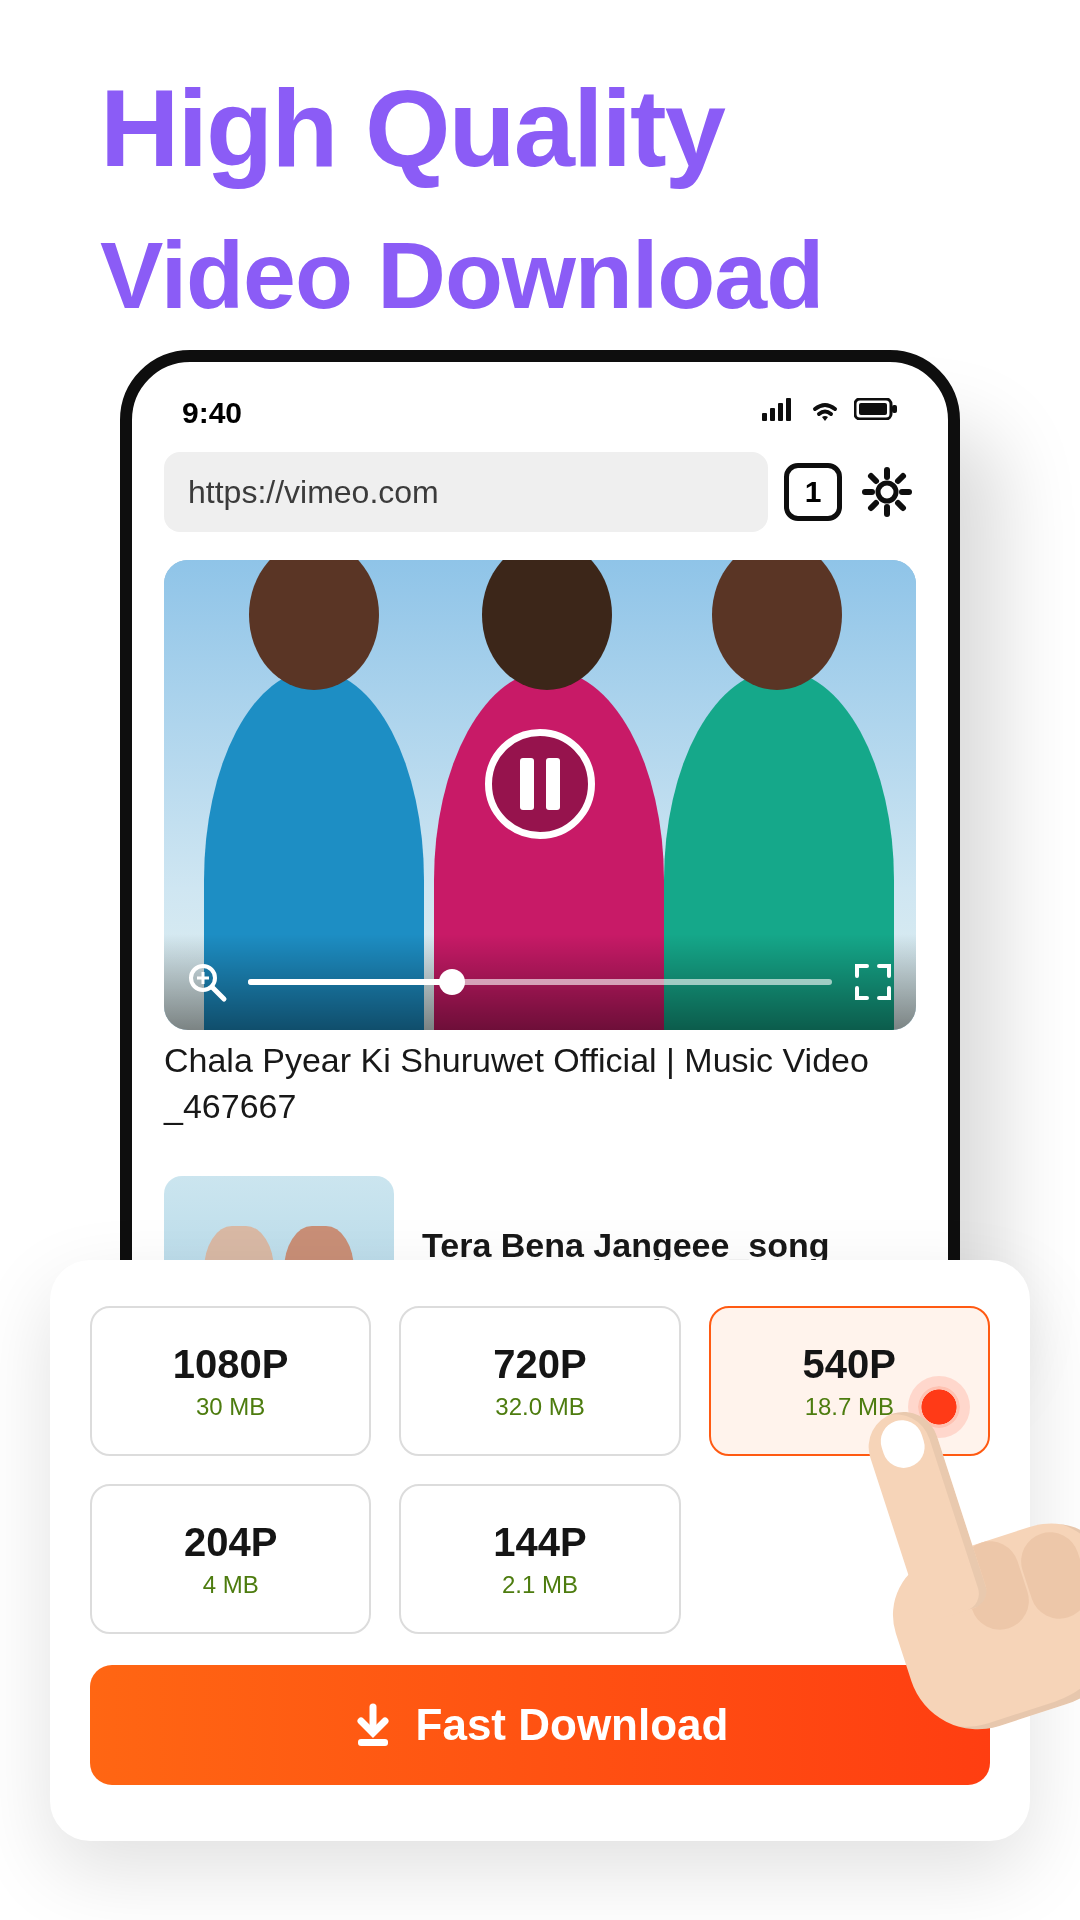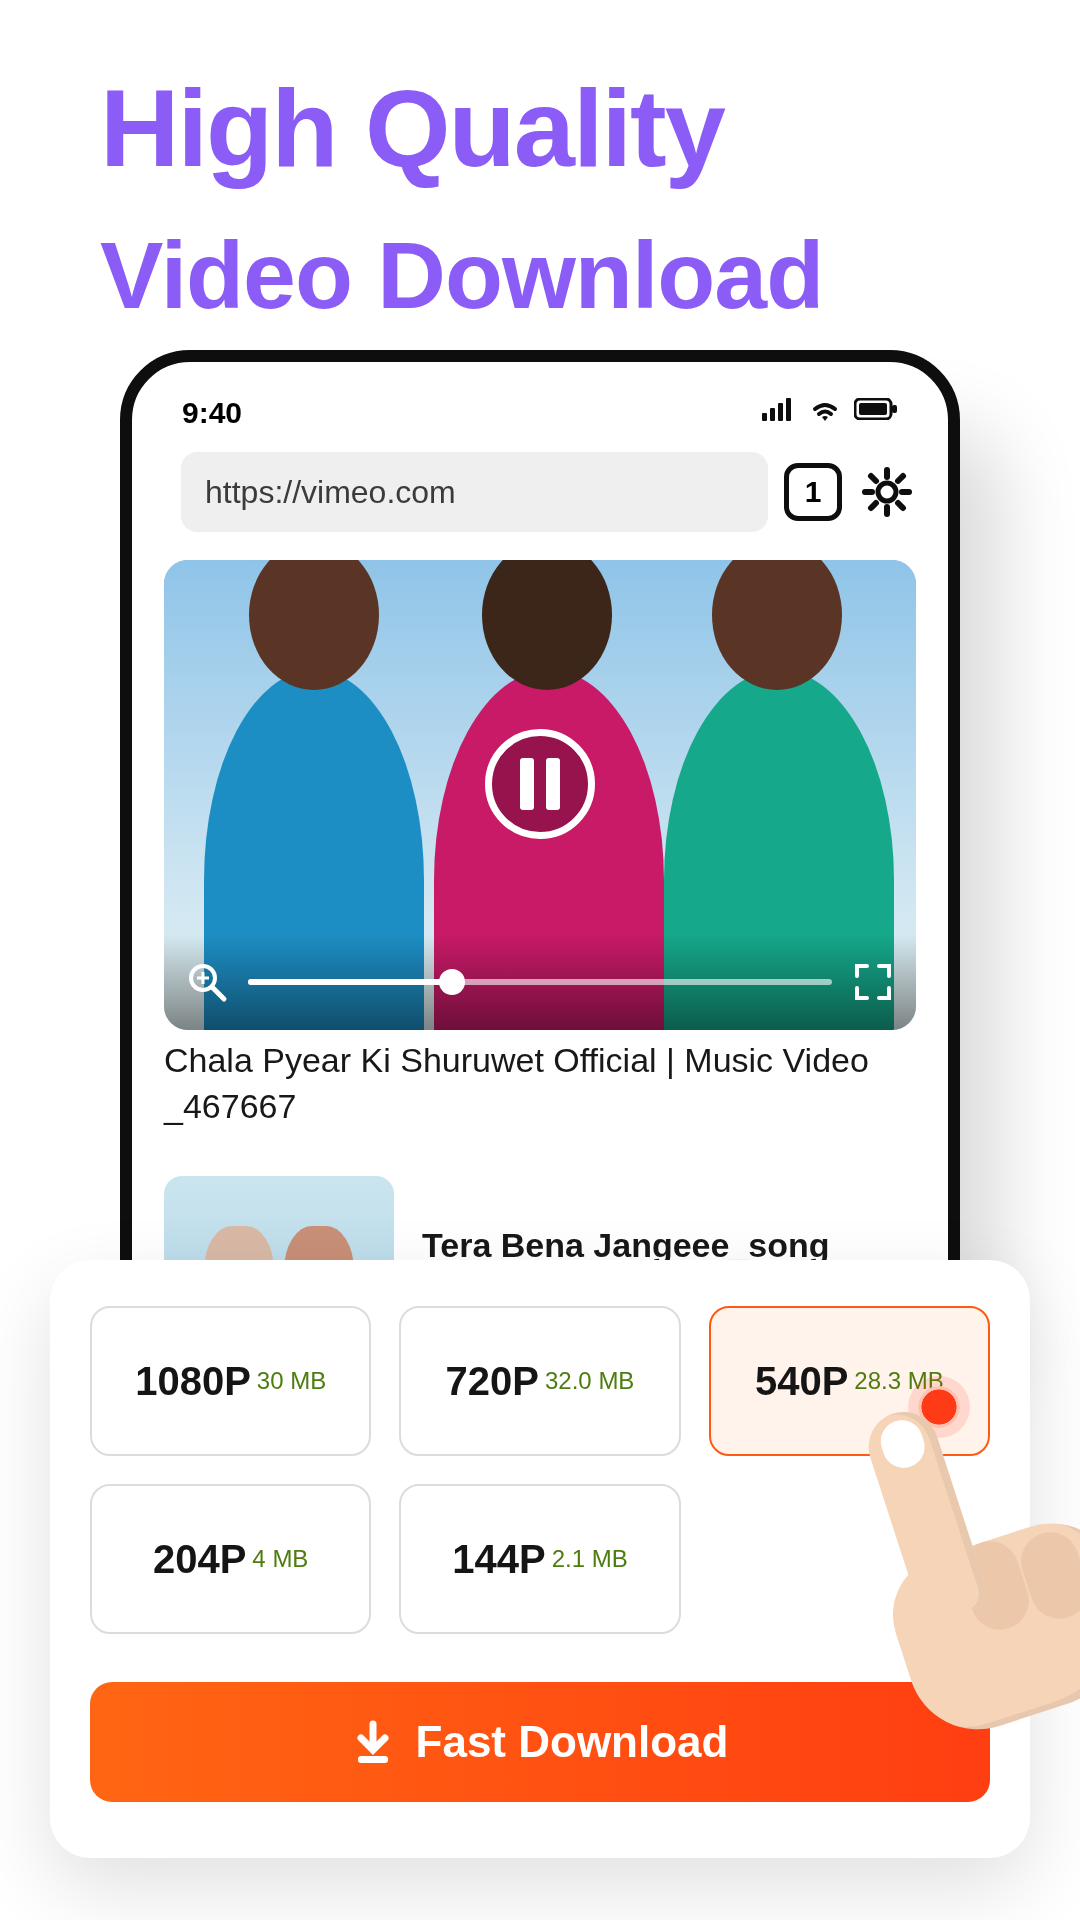--- a/index.html
+++ b/index.html
@@ -61,21 +61,20 @@
     font-weight:700;
     padding:6px 18px 22px 18px;
   }
   .status-icons{display:flex;gap:12px;align-items:center}
   .status-icons svg{display:block}
 
   .addr-row{
     display:flex;
     align-items:center;
     gap:16px;
-    margin-left:17px;
   }
   .addr-bar{
     flex:1;
     background:#efefef;
     border-radius:16px;
     height:80px;
     display:flex;
     align-items:center;
     padding:0 24px;
     font-size:32px;
@@ -156,39 +155,39 @@
   }
   .grid{
     display:grid;
     grid-template-columns:repeat(3,1fr);
     gap:28px;
   }
   .qopt{
     border:2px solid #dcdcdc;
     border-radius:20px;
     height:150px;
-    display:flex;flex-direction:row;align-items:center;justify-content:center;
+    display:flex;flex-direction:column;align-items:center;justify-content:center;
     gap:6px;
     position:relative;
     background:#fff;
   }
   .qopt .res{font-size:40px;font-weight:800;color:#151515}
   .qopt .size{font-size:24px;color:#4d7c0f}
   .qopt.selected{
     border-color:#ff5a12;
     background:#fff3ec;
   }
   .tap-dot{
     position:absolute;right:28px;top:78px;width:42px;height:42px;border-radius:50%;
     background:radial-gradient(circle at 50% 50%, #ff3a17 0 58%, #ffc2b2 60% 100%);
     box-shadow:0 0 0 10px rgba(255,60,25,0.15);
   }
 
   .fast-btn{
-    margin-top:48px;
+    margin-top:31px;
     height:120px;
     background:linear-gradient(90deg,#ff6613,#ff3e11);
     border-radius:22px;
     display:flex;align-items:center;justify-content:center;gap:22px;
     color:#fff;font-size:44px;font-weight:800;
   }
   .fast-btn svg{display:block}
 
   
   .hand{
@@ -311,21 +310,21 @@
     <div class="qopt">
       <div class="res">1080P</div>
       <div class="size">30 MB</div>
     </div>
     <div class="qopt">
       <div class="res">720P</div>
       <div class="size">32.0 MB</div>
     </div>
     <div class="qopt selected">
       <div class="res">540P</div>
-      <div class="size">28.3 MB</div>
+      <div class="size">18.7 MB</div>
       <div class="tap-dot"></div>
     </div>
     <div class="qopt">
       <div class="res">204P</div>
       <div class="size">4 MB</div>
     </div>
     <div class="qopt">
       <div class="res">144P</div>
       <div class="size">2.1 MB</div>
     </div>

